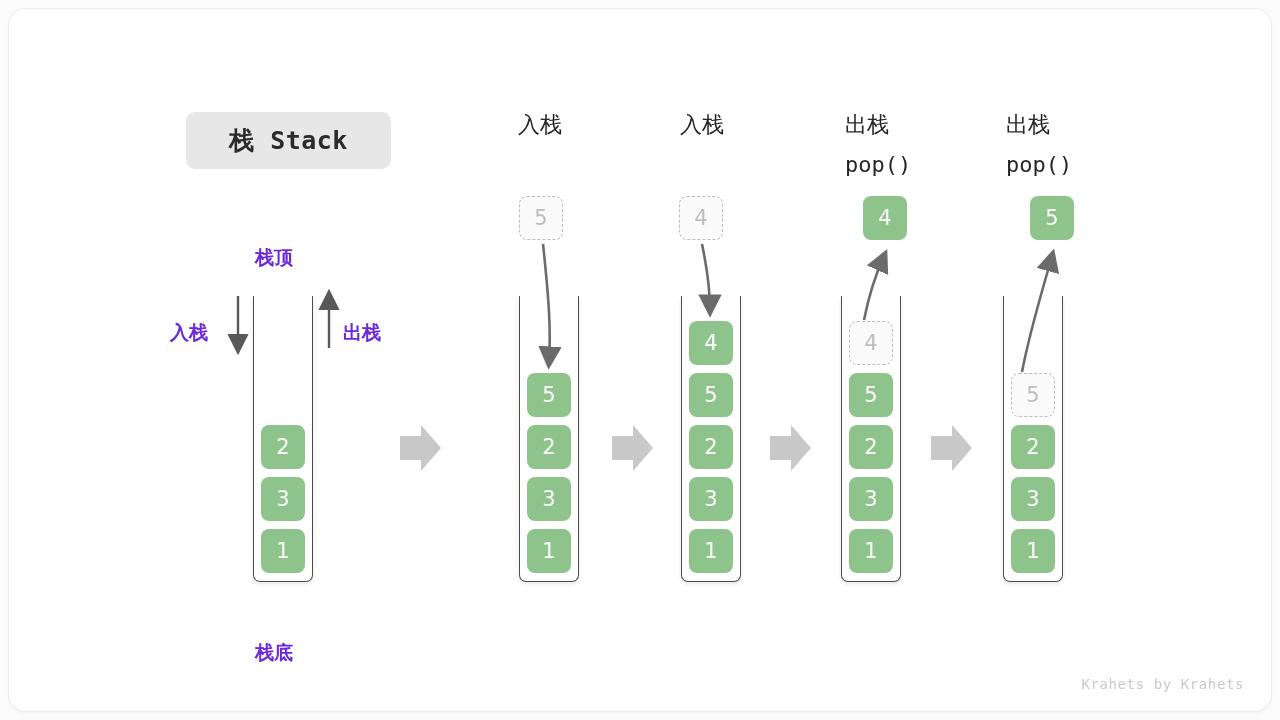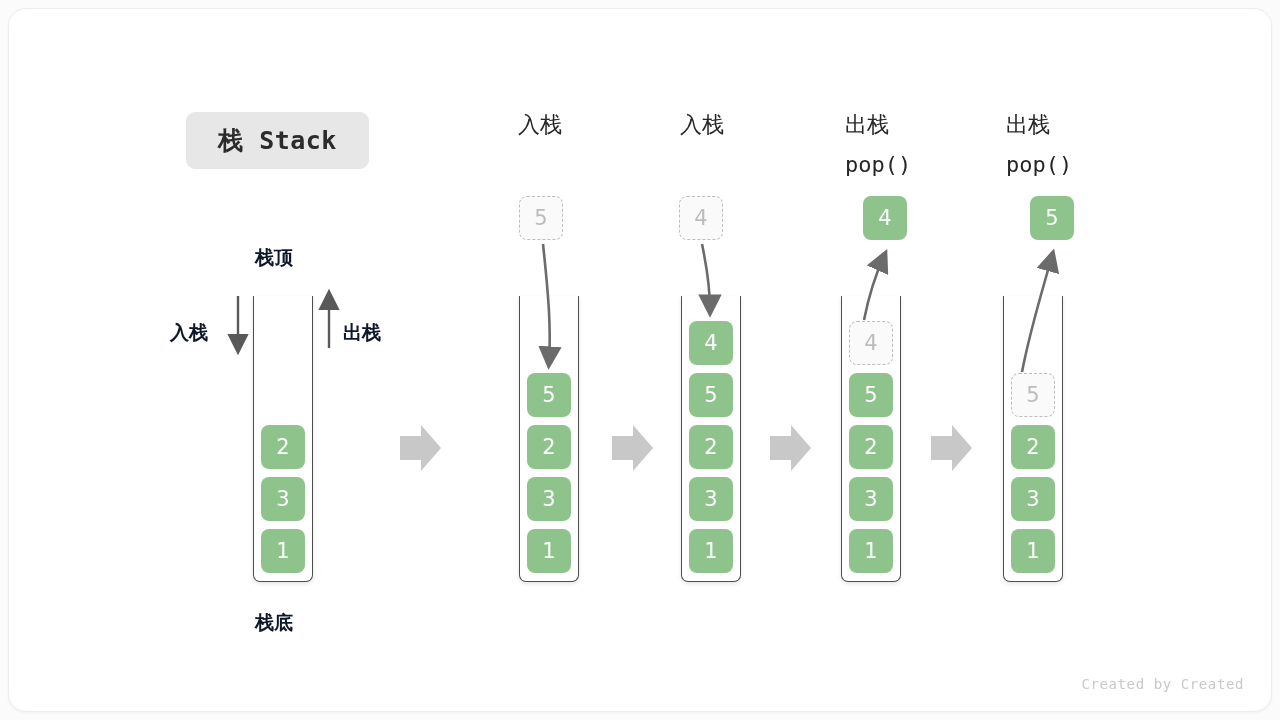--- a/index.html
+++ b/index.html
@@ -30,40 +30,40 @@
     border-radius: 18px;
     box-shadow: 0 1px 3px rgba(0,0,0,0.045);
     box-sizing: border-box;
   }
 
   
   .title-badge {
     position: absolute;
     left: 186px;
     top: 112px;
-    width: 183px;
+    width: 205px;
     height: 57px;
     background: #e7e7e7;
     border-radius: 9px;
     display: flex;
     align-items: center;
     justify-content: center;
     font-size: 25px;
     font-weight: bold;
     color: #2b2b2b;
     letter-spacing: 0.5px;
     font-family: "DejaVu Sans Mono", "Liberation Mono", monospace;
   }
 
   
   .cap-label {
     position: absolute;
     font-size: 19px;
     font-weight: bold;
-    color: #0f172a;
+    color: #6d28d9;
     white-space: nowrap;
   }
 
   .op-label {
     position: absolute;
     font-size: 22px;
     color: #262626;
     white-space: nowrap;
     text-align: left;
     line-height: 40px;
@@ -153,21 +153,21 @@
 </head>
 <body>
 
 <div id="canvas">
   <div class="card"></div>
 
   <div class="title-badge">栈 Stack</div>
 
   <div class="cap-label" style="left:255px; top:245px;">栈顶</div>
 
-  <div class="cap-label" style="left:255px; top:610px;text-align:right;">栈底</div>
+  <div class="cap-label" style="left:255px; top:640px;text-align:right;">栈底</div>
 
   <div class="cap-label" style="left:170px; top:320px;">入栈</div>
 
   <div class="cap-label" style="left:343px; top:320px;">出栈</div>
 
   <div class="stack" style="left:253px; top:296px; height:286px;">
     <div class="stack-walls"></div>
     <div class="box solid" style="left:8px; top:129px;">2</div>
     <div class="box solid" style="left:8px; top:181px;">3</div>
     <div class="box solid" style="left:8px; top:233px;">1</div>
@@ -273,14 +273,14 @@
       <path d="M612,436 L633,436 L633,425 L653,448 L633,471 L633,460 L612,460 Z" fill="#c8c8c8"></path>
     </g>
     <g>
       <path d="M770,436 L791,436 L791,425 L811,448 L791,471 L791,460 L770,460 Z" fill="#c8c8c8"></path>
     </g>
     <g>
       <path d="M931,436 L952,436 L952,425 L972,448 L952,471 L952,460 L931,460 Z" fill="#c8c8c8"></path>
     </g>
   </svg>
 
-  <div class="credit">Created by Created</div>
+  <div class="credit">Krahets by Krahets</div>
 </div>
 
 </body></html>

